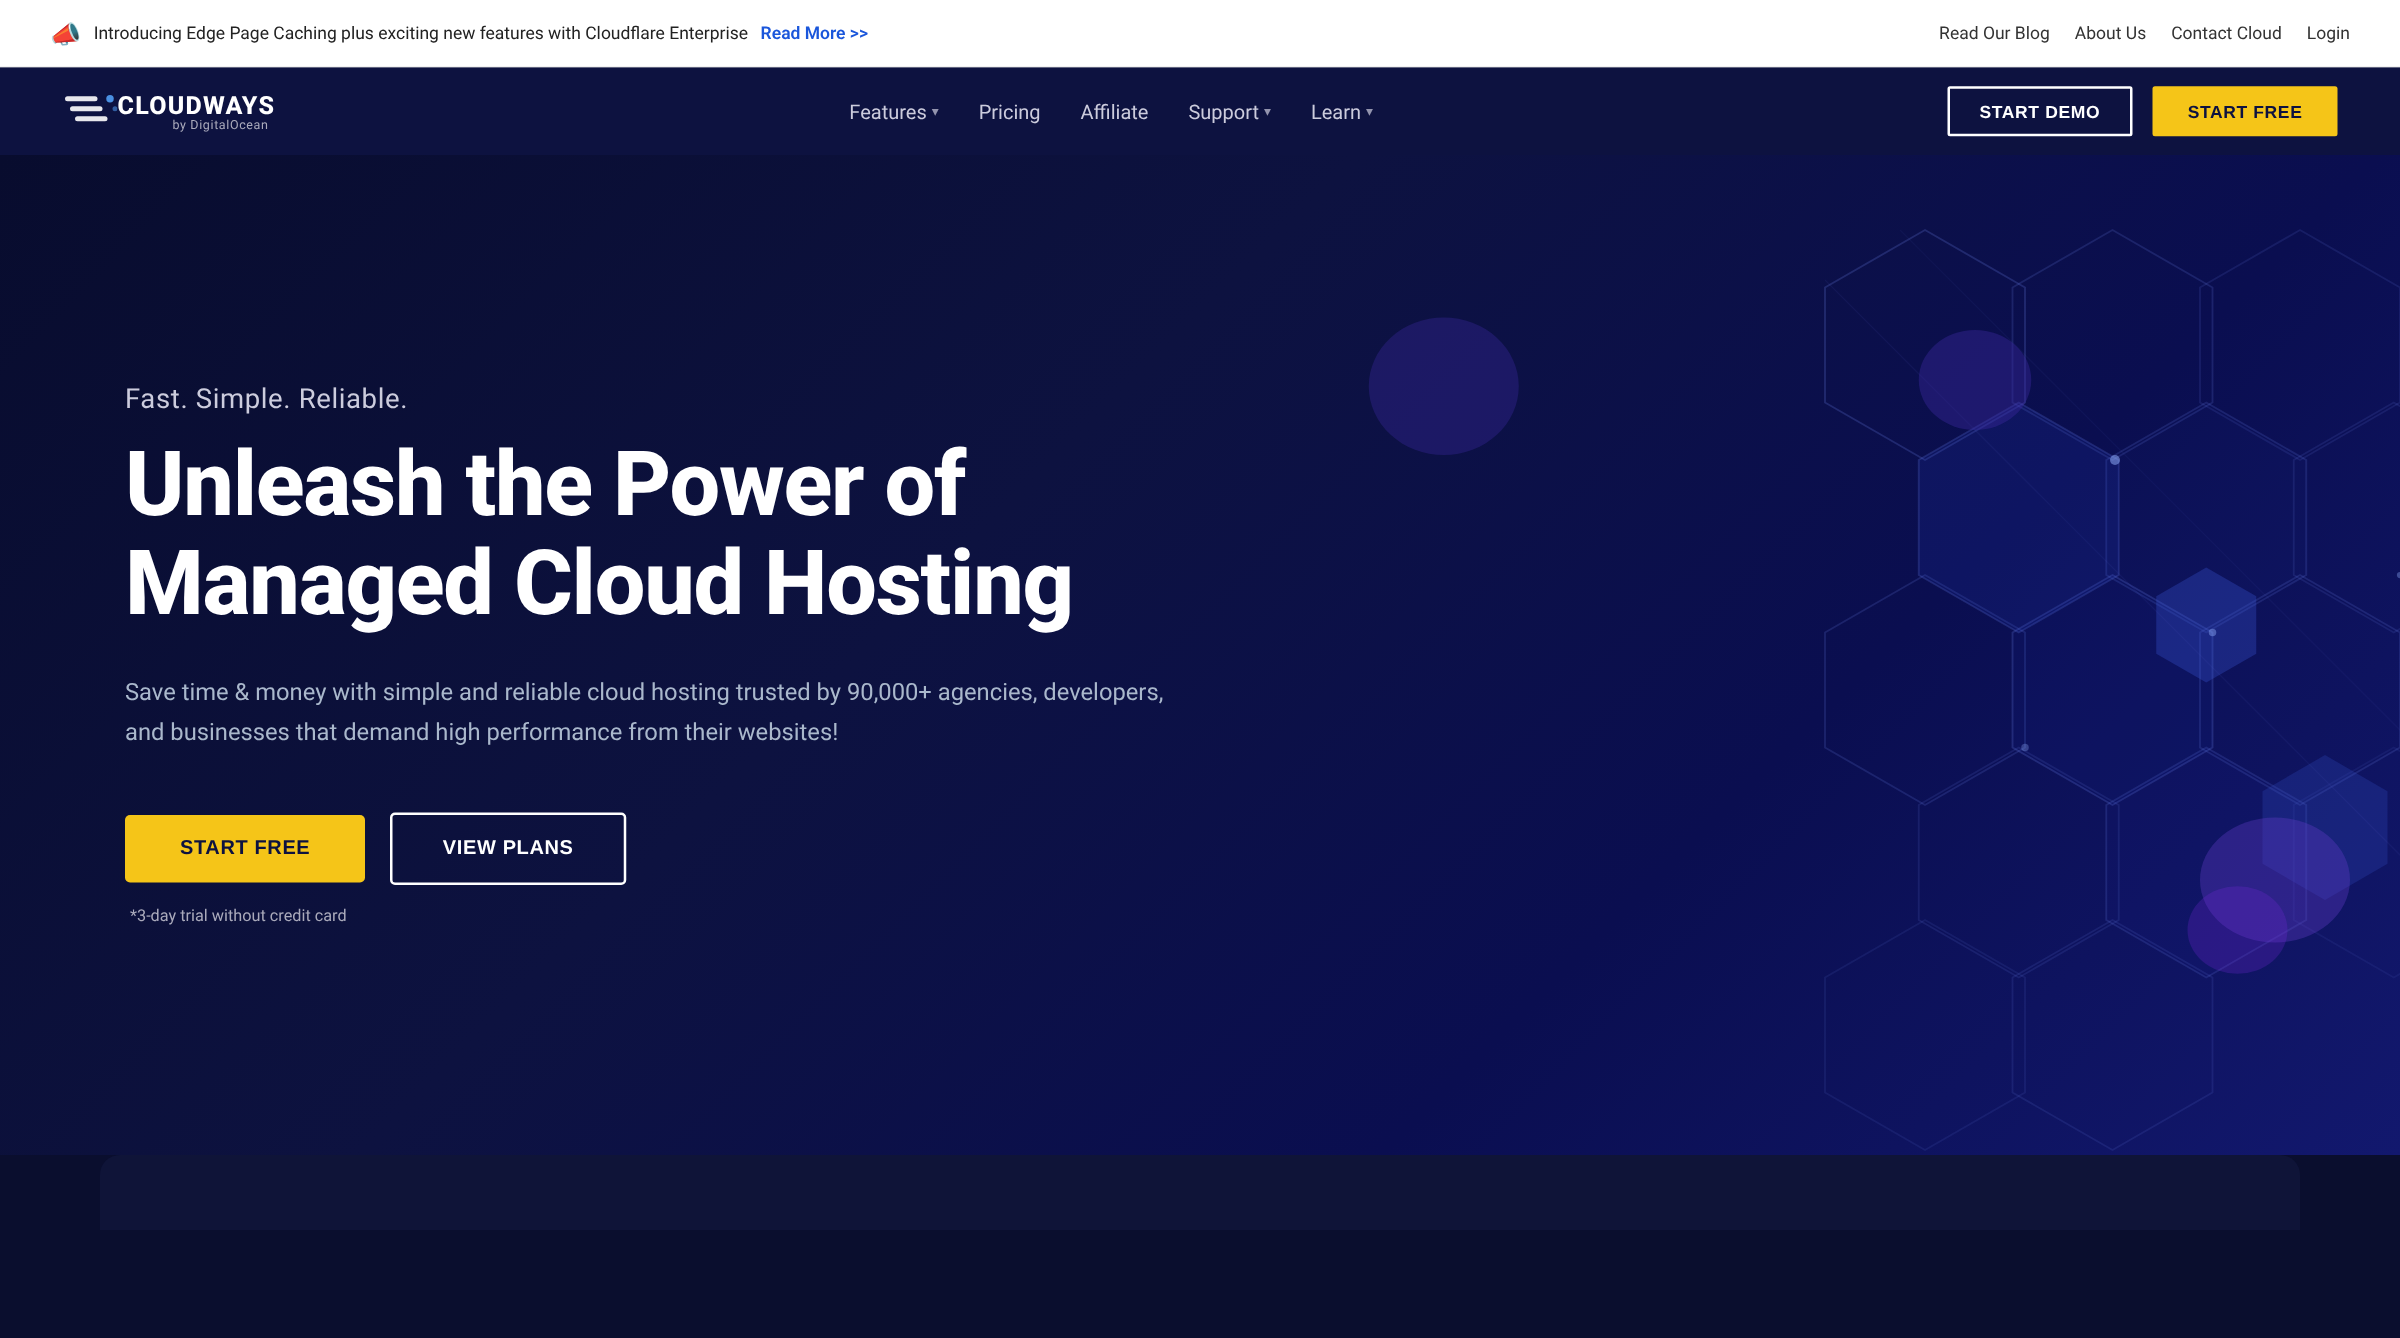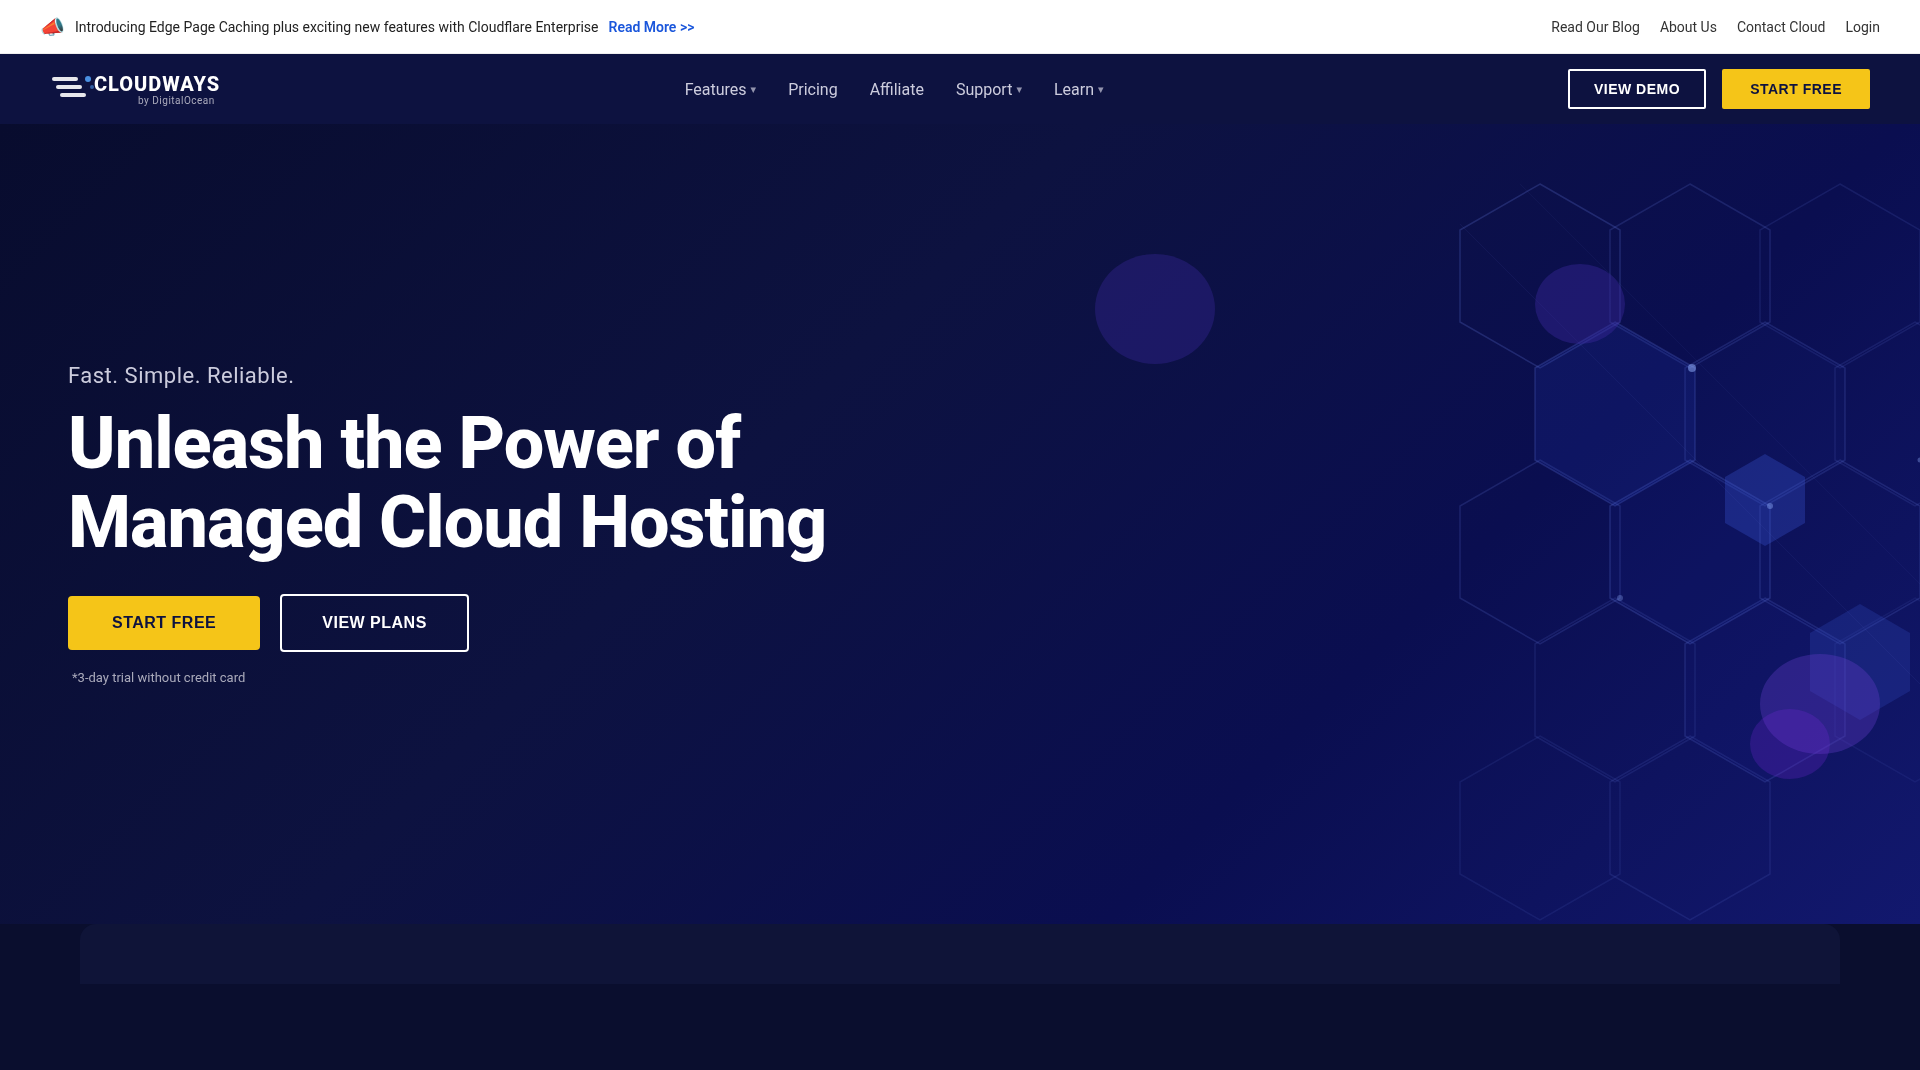--- a/index.html
+++ b/index.html
@@ -142,21 +142,21 @@
     }
 
     
     .hero {
       background: linear-gradient(135deg, #080c2e 0%, #0d1240 40%, #0a0e50 70%, #12186e 100%);
       min-height: 800px;
       position: relative;
       overflow: hidden;
       display: flex;
       align-items: center;
-      padding: 80px 68px;
+      padding: 80px 100px;
     }
 
     .hero-content {
       position: relative;
       z-index: 2;
       max-width: 950px;
     }
     .hero-tagline {
       font-size: 22px;
       color: #ccd;
@@ -292,21 +292,21 @@
     </li>
     <li>
       <a>
         <span>Learn</span>
         <span class="chevron">▾</span>
       </a>
     </li>
   </ul>
 
   <div class="nav-actions">
-    <button class="btn-view-demo">VIEW DEMO</button>
+    <button class="btn-view-demo">START DEMO</button>
     <button class="btn-start-free-nav">START FREE</button>
   </div>
 </nav>
 
 <section class="hero">
 
   <svg class="hex-svg" viewBox="0 0 900 820" fill="none" xmlns="http://www.w3.org/2000/svg">
 
     <polygon points="500,60 580,106 580,198 500,244 420,198 420,106" stroke="rgba(100,120,220,0.25)" stroke-width="1.5" fill="none"></polygon>
     <polygon points="650,60 730,106 730,198 650,244 570,198 570,106" stroke="rgba(100,120,220,0.2)" stroke-width="1.5" fill="none"></polygon>
@@ -340,20 +340,21 @@
     <ellipse cx="750" cy="620" rx="40" ry="35" fill="rgba(120,40,220,0.25)"></ellipse>
     <ellipse cx="540" cy="180" rx="45" ry="40" fill="rgba(60,40,160,0.4)"></ellipse>
     <ellipse cx="115" cy="185" rx="60" ry="55" fill="rgba(60,40,160,0.35)"></ellipse>
   </svg>
 
   <div class="hero-content">
     <p class="hero-tagline">Fast. Simple. Reliable.</p>
     <h1 class="hero-headline">
       Unleash the Power of<br>Managed Cloud Hosting
     </h1>
+    <p class="hero-description">Save time &amp; money with simple and reliable cloud hosting trusted by 90,000+ agencies, developers, and businesses that demand high performance from their websites!</p>
     <div class="hero-buttons">
       <button class="btn-start-free-hero">START FREE</button>
       <button class="btn-view-plans">VIEW PLANS</button>
     </div>
     <p class="trial-note">*3-day trial without credit card</p>
   </div>
 </section>
 
 <div class="bottom-card"></div>
 

